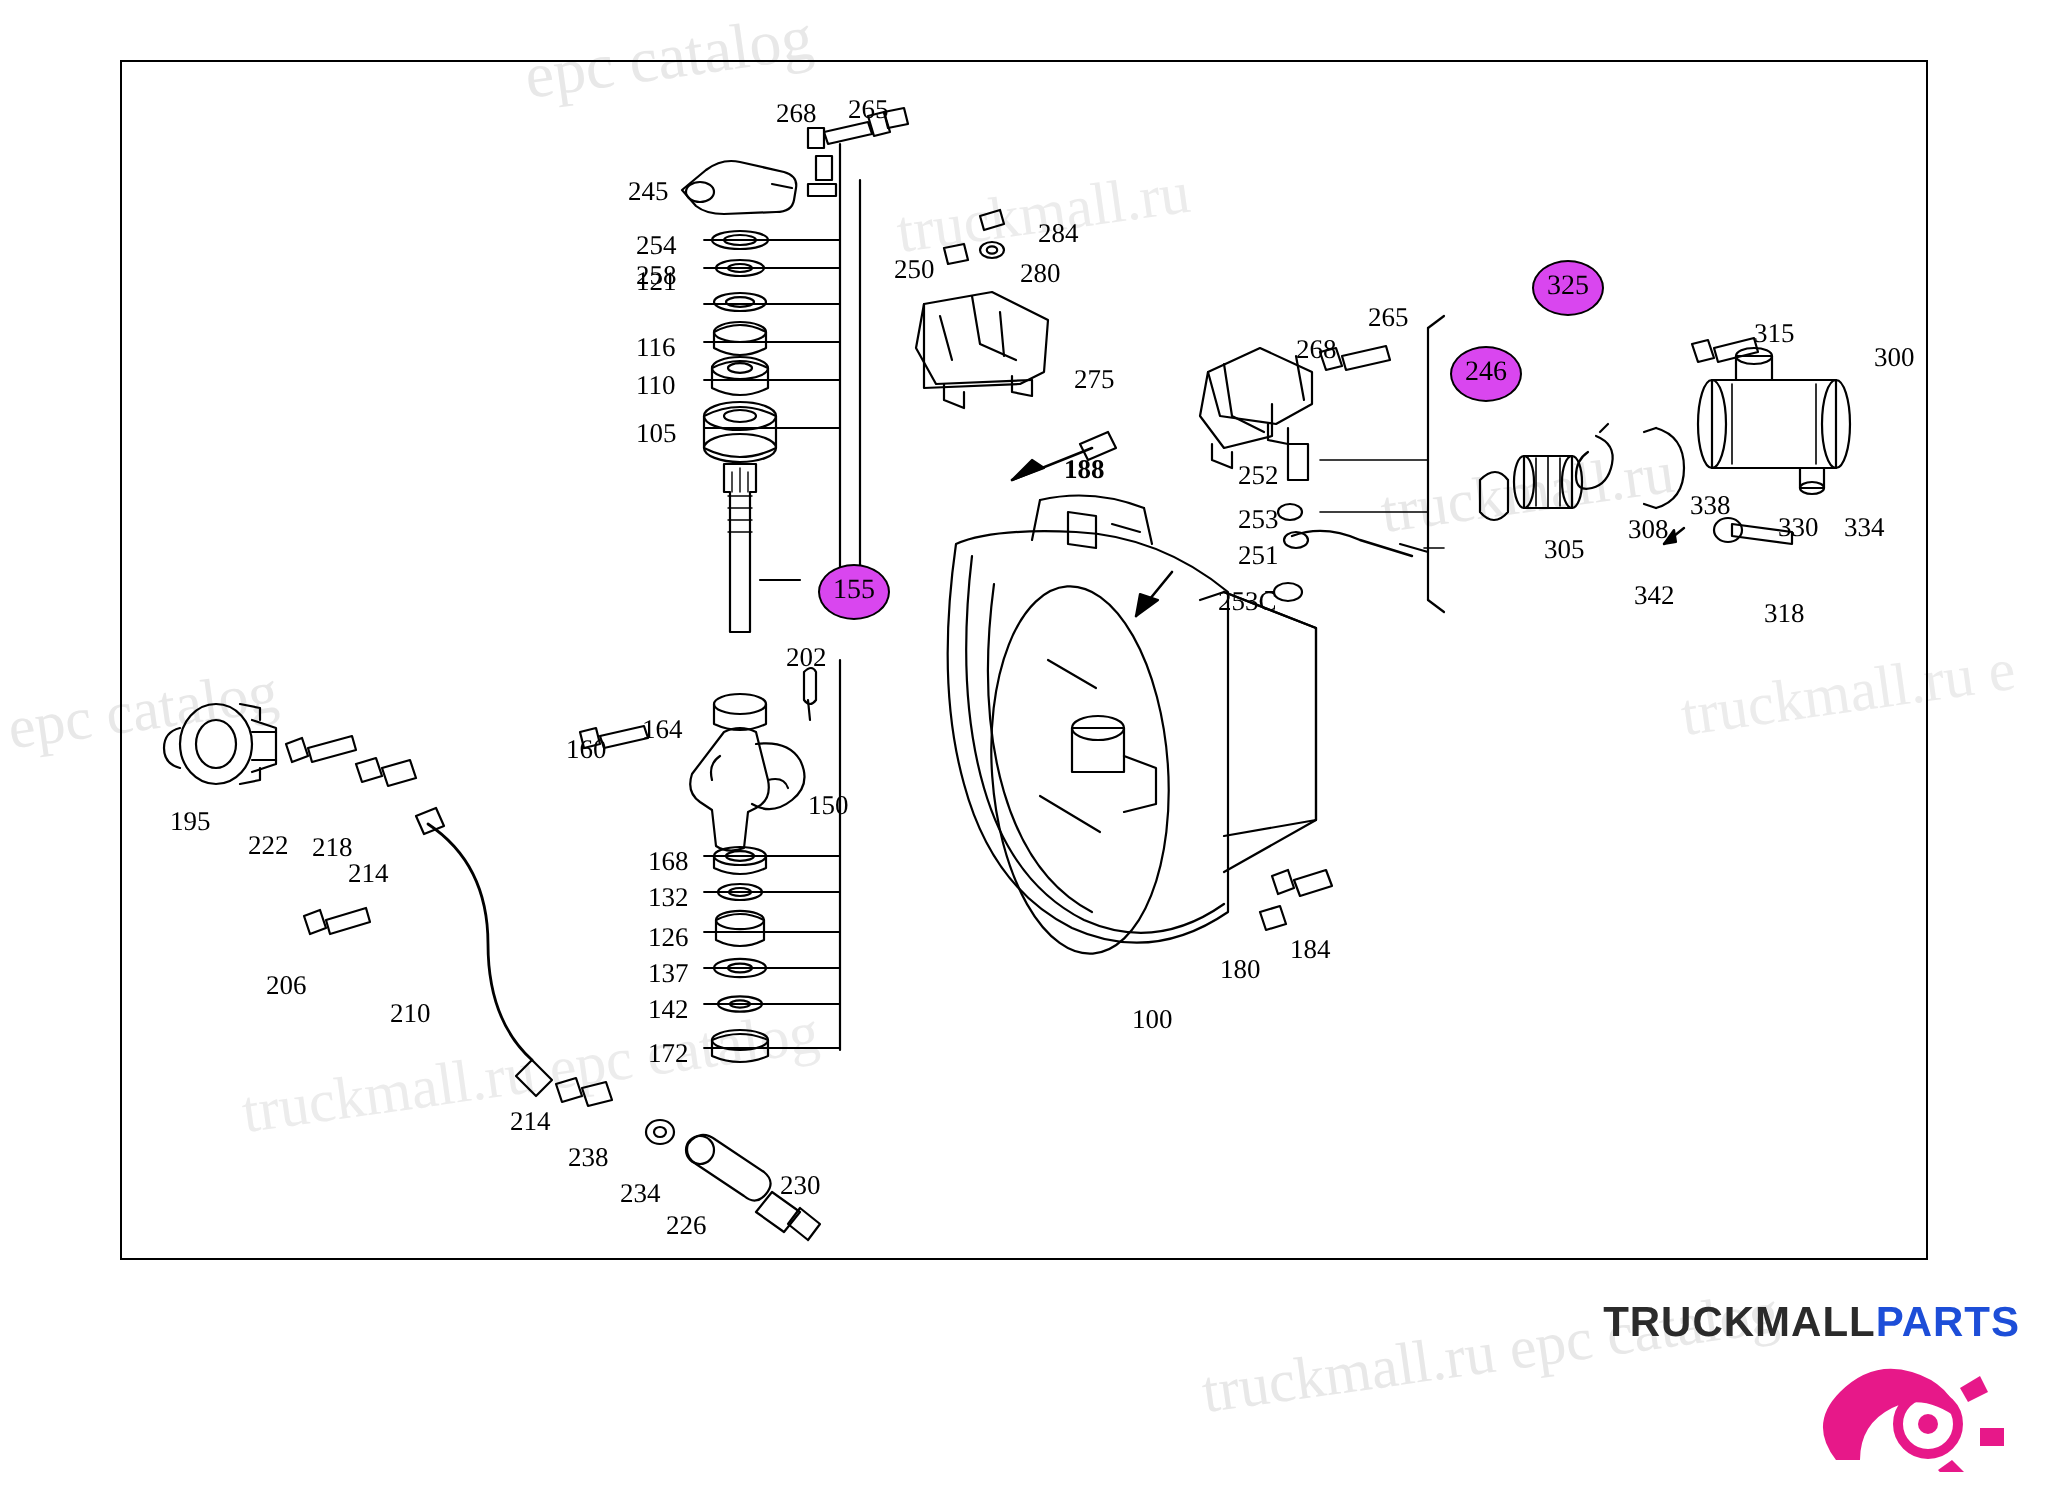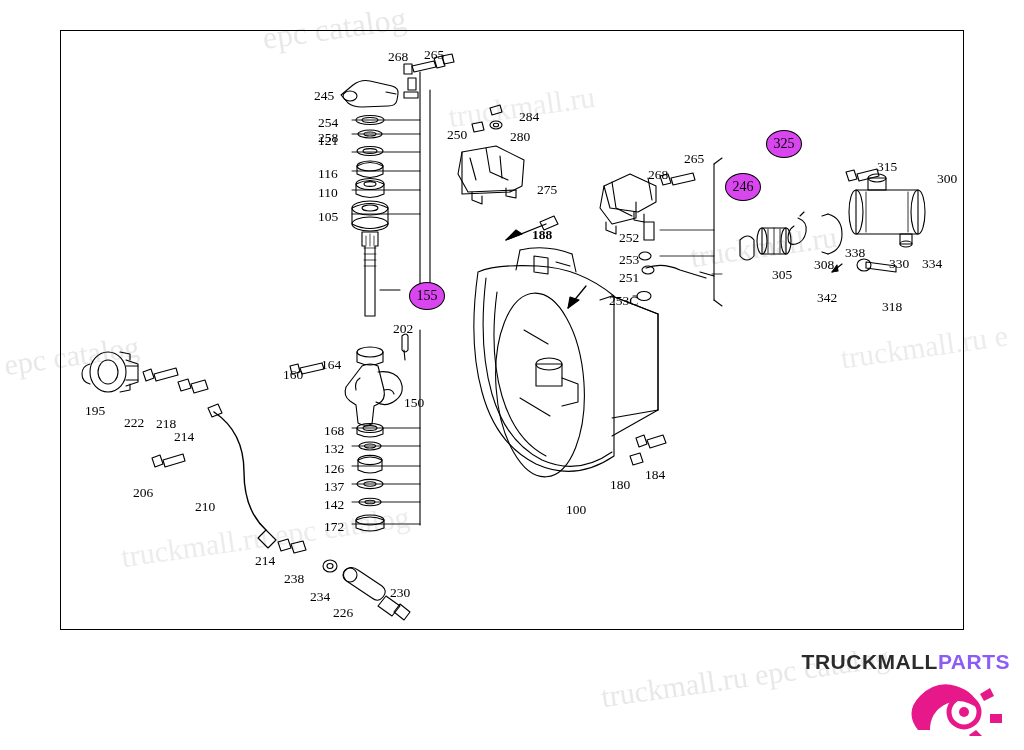--- a/index.html
+++ b/index.html
@@ -27,21 +27,21 @@
   .wm{
     position:absolute;color:#e8e8e8;font-family:"Liberation Serif", serif;
     font-size:30px;white-space:nowrap;user-select:none;
   }
   .wm2{color:#ececec;}
   .brand{
     position:absolute;right:14px;bottom:14px;text-align:right;
     font-family:"Liberation Sans", sans-serif;
   }
   .brand .t1{font-size:21px;letter-spacing:.5px;color:#2b2b2b;font-weight:bold;}
-  .brand .t1 .pink{color:#8b5cf6;}
+  .brand .t1 .pink{color:#1d4ed8;}
 </style>
 </head>
 <body>
 
 <div id="stage">
 
   <div id="wm-layer">
       <div class="wm" style="left: 262px; top: 10px; font-size: 32px; transform: rotate(-8deg);">epc catalog</div>
       <div class="wm wm2" style="left: 448px; top: 90px; font-size: 30px; transform: rotate(-8deg);">truckmall.ru</div>
       <div class="wm" style="left: 690px; top: 230px; font-size: 30px; transform: rotate(-8deg);">truckmall.ru</div>

